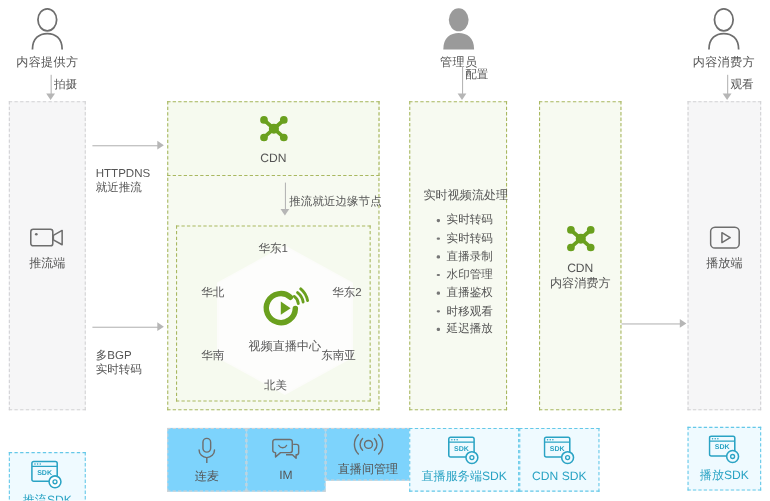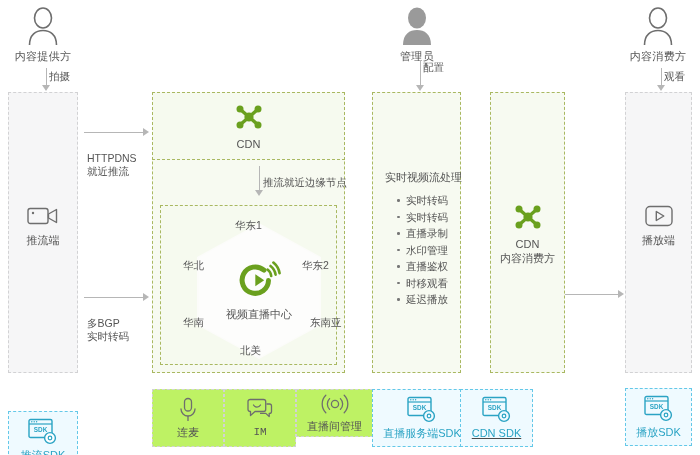--- a/index.html
+++ b/index.html
@@ -69,21 +69,21 @@
   
   .feat-title{position:absolute;font-size:11px;color:#555;white-space:nowrap;}
   .feat-list{position:absolute;margin:0;padding:0;list-style:none;}
   .feat-list li{font-size:10.5px;color:#555;line-height:16.5px;white-space:nowrap;padding-left:9px;position:relative;}
   .feat-list li:before{content:"";position:absolute;left:0;top:7px;width:2.5px;height:2.5px;background:#777;border-radius:50%;}
 
   
   .sdkbox{position:absolute;box-sizing:border-box;display:flex;flex-direction:column;
           align-items:center;justify-content:center;}
   .sdkbox.blue{background:#effaff;border:1px dashed #64c8e8;}
-  .sdkbox.grayb{background:#bef264;border:1px dashed #d2d2d4;font-family:Liberation Mono, monospace;}
+  .sdkbox.grayb{background:#7dd3fc;border:1px dashed #d2d2d4;}
   .sdkbox .slabel{font-size:11px;margin-top:4px;line-height:13px;white-space:nowrap;}
   .sdkbox.blue .slabel{color:#2aa3c4;}
   .sdkbox.grayb .slabel{color:#555;}
 
   svg{display:block;}
 </style>
 </head>
 <body>
 
 <div id="stage">
@@ -195,21 +195,21 @@
         <path d="M30.5 8.5 A9 9 0 0 1 34.2 15" fill="none" stroke="#6aa01e" stroke-width="2.6" stroke-linecap="round"></path>
         <path d="M33.5 5 A13.5 13.5 0 0 1 38.6 13.6" fill="none" stroke="#6aa01e" stroke-width="2.6" stroke-linecap="round"></path>
         <path d="M36.4 1.6 A18 18 0 0 1 42.6 12.2" fill="none" stroke="#6aa01e" stroke-width="2.6" stroke-linecap="round"></path>
       </svg>
       <div class="hlabel">视频直播中心</div>
     </div>
   </div>
 
   <div class="region" style="left:235px;top:219px;">华东1</div>
   <div class="region" style="left:302px;top:259px;">华东2</div>
-  <div class="region" style="left:310px;top:316px;">东南亚</div>
+  <div class="region" style="left:292px;top:316px;">东南亚</div>
   <div class="region" style="left:240px;top:344px;">北美</div>
   <div class="region" style="left:183px;top:316px;">华南</div>
   <div class="region" style="left:183px;top:259px;">华北</div>
 
   <div class="col green" style="left:372px;top:92px;width:89px;height:281px;"></div>
   <div class="feat-title" style="left:385px;top:170px;">实时视频流处理</div>
   <ul class="feat-list" style="left:397px;top:192px;">
     <li>实时转码</li>
     <li>实时转码</li>
     <li>直播录制</li>
@@ -298,21 +298,21 @@
       <circle cx="3.8" cy="3.8" r="0.7" fill="#2aa3c4"></circle>
         <circle cx="6.2" cy="3.8" r="0.7" fill="#2aa3c4"></circle>
         <circle cx="8.6" cy="3.8" r="0.7" fill="#2aa3c4"></circle>
       <text x="12.5" y="13.6" font-size="6.4" fill="#2aa3c4" text-anchor="middle" font-family="Liberation Sans, sans-serif" font-weight="bold">SDK</text>
       <circle cx="22" cy="20" r="5.4" fill="#effaff" stroke="#2aa3c4" stroke-width="1.4"></circle>
       <circle cx="22" cy="20" r="1.8" fill="none" stroke="#2aa3c4" stroke-width="1.2"></circle>
     </svg>
     <div class="slabel">直播服务端SDK</div>
   </div>
 
-  <div class="sdkbox blue" style="left:460px;top:389px;width:73px;height:58px;text-decoration:underline;">
+  <div class="sdkbox blue" style="left:472px;top:389px;width:73px;height:58px;">
     <svg width="30" height="27" viewBox="0 0 30 27">
       <rect x="1" y="1.5" width="23" height="18" rx="1.6" fill="none" stroke="#2aa3c4" stroke-width="1.4"></rect>
       <line x1="1" y1="6" x2="24" y2="6" stroke="#2aa3c4" stroke-width="1.2"></line>
       <circle cx="3.8" cy="3.8" r="0.7" fill="#2aa3c4"></circle>
         <circle cx="6.2" cy="3.8" r="0.7" fill="#2aa3c4"></circle>
         <circle cx="8.6" cy="3.8" r="0.7" fill="#2aa3c4"></circle>
       <text x="12.5" y="13.6" font-size="6.4" fill="#2aa3c4" text-anchor="middle" font-family="Liberation Sans, sans-serif" font-weight="bold">SDK</text>
       <circle cx="22" cy="20" r="5.4" fill="#effaff" stroke="#2aa3c4" stroke-width="1.4"></circle>
       <circle cx="22" cy="20" r="1.8" fill="none" stroke="#2aa3c4" stroke-width="1.2"></circle>
     </svg>

